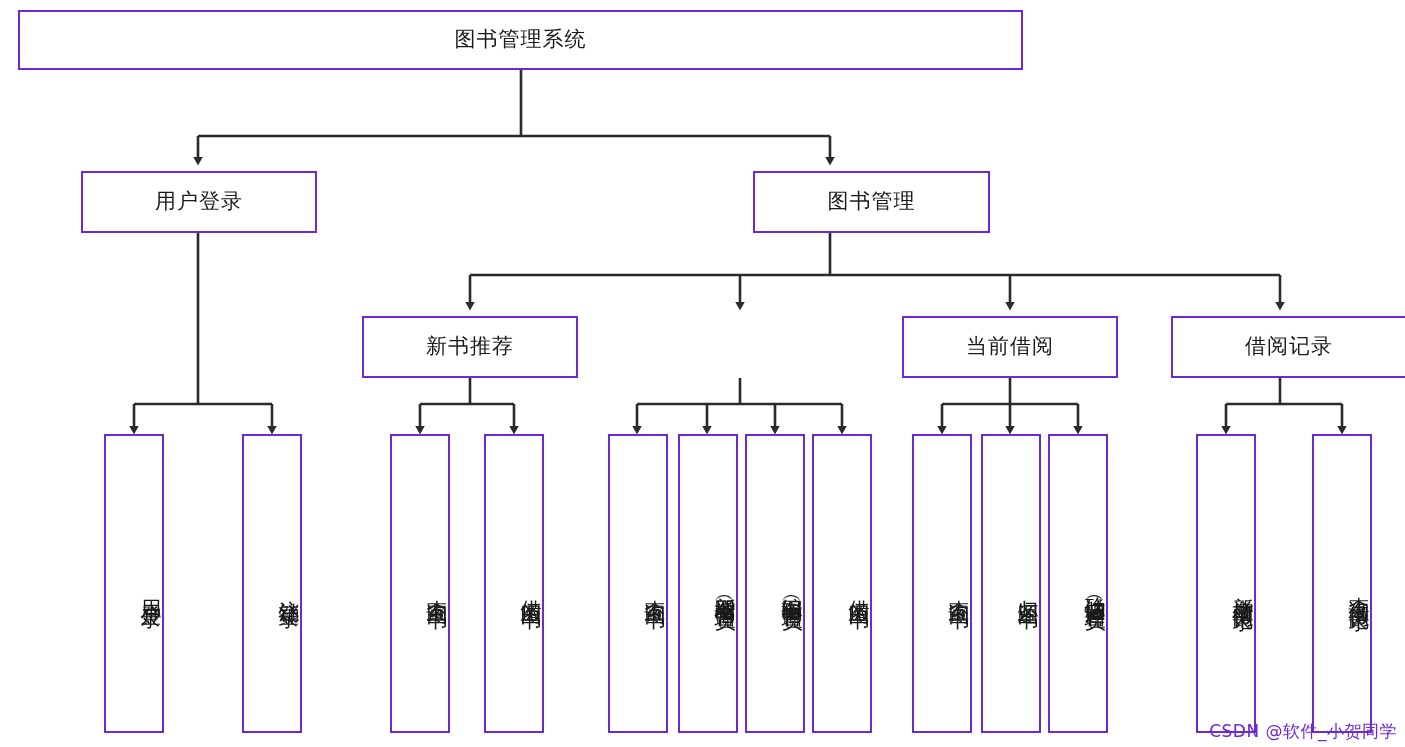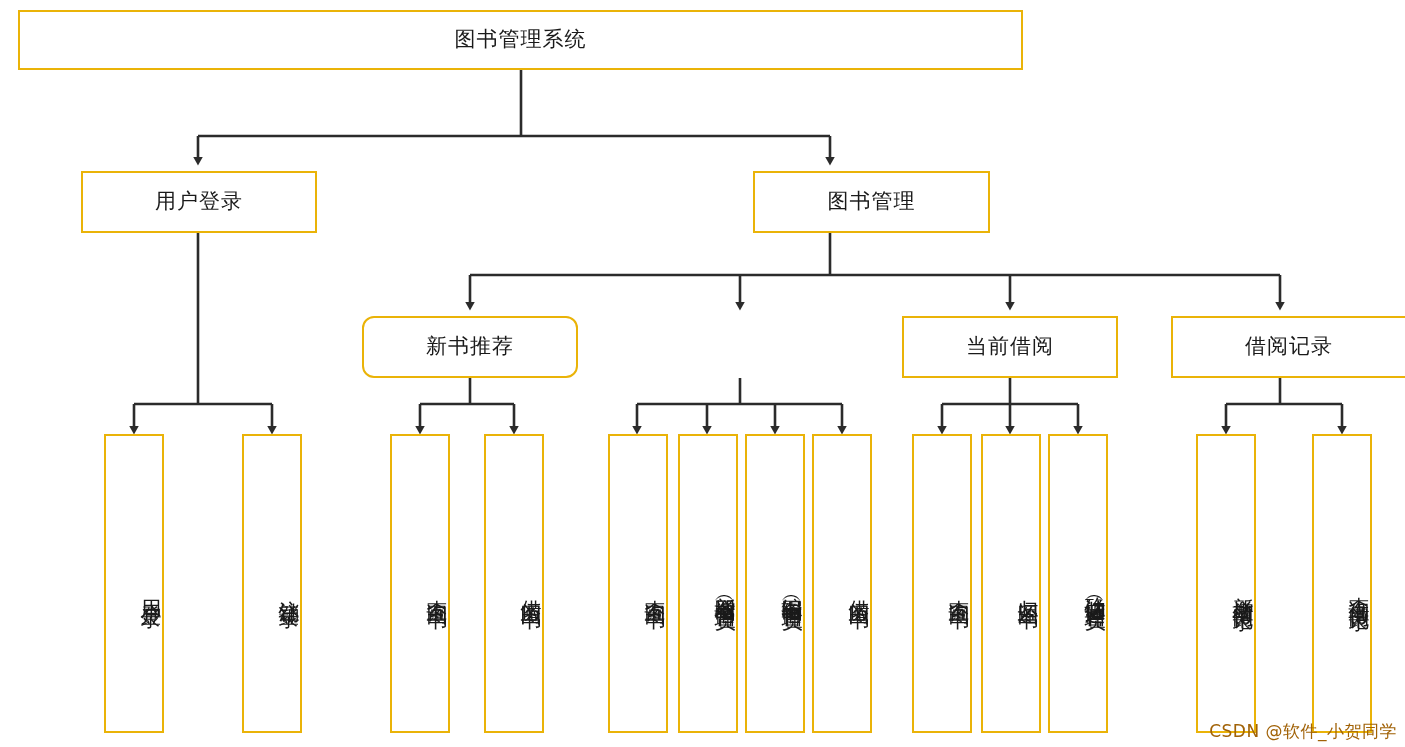--- a/index.html
+++ b/index.html
@@ -13,21 +13,21 @@
   #canvas {
     position: relative;
     width: 1405px;
     height: 747px;
     background: #ffffff;
     overflow: hidden;
   }
   .node {
     position: absolute;
     box-sizing: border-box;
-    border: 2px solid #eab308;
+    border: 2px solid #6d28d9;
     background: #ffffff;
     display: flex;
     align-items: center;
     justify-content: center;
     color: #1a1a1a;
   }
   .node.horiz {
     font-size: 21px;
     letter-spacing: 1px;
     line-height: 1.2;
@@ -51,21 +51,21 @@
     top: 0;
     width: 1405px;
     height: 747px;
     pointer-events: none;
   }
   .watermark {
     position: absolute;
     right: 8px;
     bottom: 4px;
     font-size: 17px;
-    color: #a16207;
+    color: #6d28d9;
     white-space: nowrap;
     letter-spacing: 0.5px;
   }
 </style>
 </head>
 <body>
 
 <div id="canvas">
 
   <svg id="edges" viewBox="0 0 1405 747" xmlns="http://www.w3.org/2000/svg">
@@ -122,21 +122,21 @@
     <span>图书管理系统</span>
   </div>
 
   <div class="node horiz" style="left:81px; top:171px; width:236px; height:62px;">
     <span>用户登录</span>
   </div>
   <div class="node horiz" style="left:753px; top:171px; width:237px; height:62px;">
     <span>图书管理</span>
   </div>
 
-  <div class="node horiz" style="left:362px; top:316px; width:216px; height:62px;border-radius:12px;">
+  <div class="node horiz" style="left:362px; top:316px; width:216px; height:62px;">
     <span>新书推荐</span>
   </div>
   <div class="node horiz" style="left:902px; top:316px; width:216px; height:62px;text-align:center;">
     <span>当前借阅</span>
   </div>
   <div class="node horiz" style="left:1171px; top:316px; width:236px; height:62px;">
     <span>借阅记录</span>
   </div>
 
   <div class="node vert" style="left:104px; top:434px; width:60px; height:299px;">

